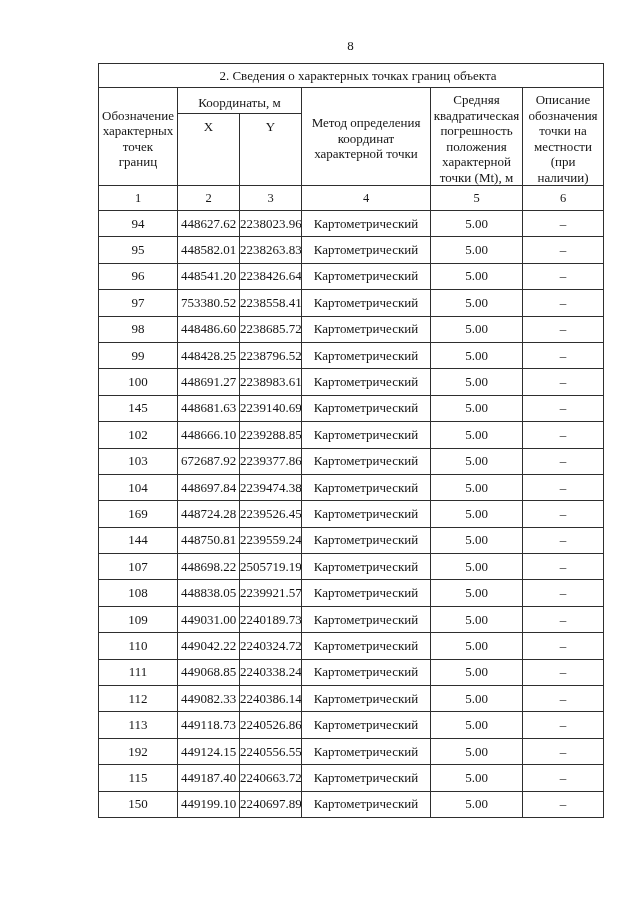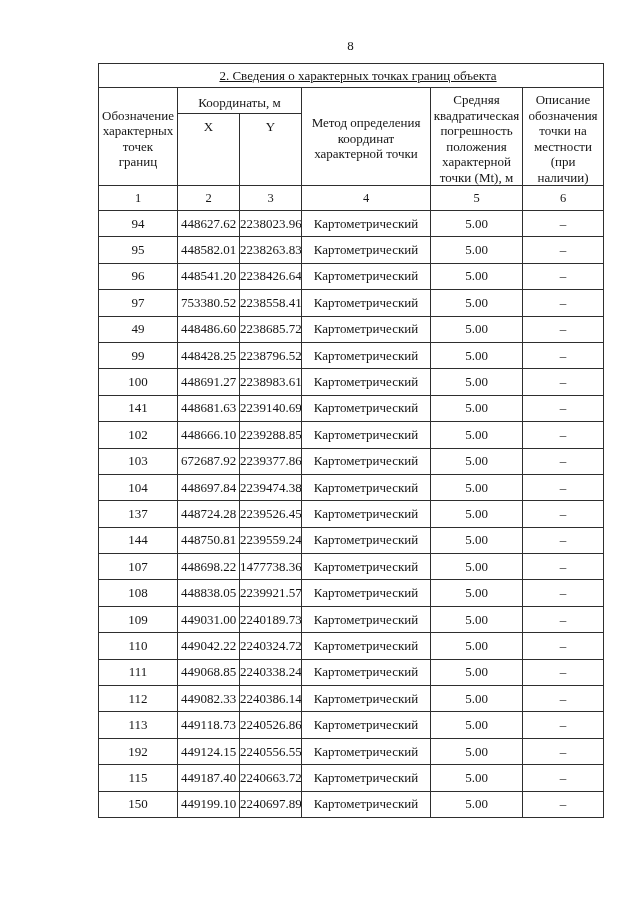--- a/index.html
+++ b/index.html
@@ -29,21 +29,20 @@
     font-size: 13px;
     text-align: center;
     vertical-align: middle;
     overflow: hidden;
   }
   td.title-cell {
     height: 24px;
     text-align: left;
     padding-left: 14px;
     vertical-align: middle;
-    text-decoration: underline;
   }
   th.hdr {
     font-size: 12.5px;
     line-height: 15.5px;
     vertical-align: top;
     padding-top: 3px;
     white-space: pre-line;
   }
   tr.coords-row th { height: 26px; padding-top: 4px; }
   tr.xy-row th { height: 72px; vertical-align: top; padding-top: 5px; font-size: 13px; }
@@ -133,21 +132,21 @@
         </tr>
         <tr class="data-row">
           <td>97</td>
           <td>753380.52</td>
           <td>2238558.41</td>
           <td>Картометрический</td>
           <td>5.00</td>
           <td>–</td>
         </tr>
         <tr class="data-row">
-          <td>49</td>
+          <td>98</td>
           <td>448486.60</td>
           <td>2238685.72</td>
           <td>Картометрический</td>
           <td>5.00</td>
           <td>–</td>
         </tr>
         <tr class="data-row">
           <td>99</td>
           <td>448428.25</td>
           <td>2238796.52</td>
@@ -157,21 +156,21 @@
         </tr>
         <tr class="data-row">
           <td>100</td>
           <td>448691.27</td>
           <td>2238983.61</td>
           <td>Картометрический</td>
           <td>5.00</td>
           <td>–</td>
         </tr>
         <tr class="data-row">
-          <td>141</td>
+          <td>145</td>
           <td>448681.63</td>
           <td>2239140.69</td>
           <td>Картометрический</td>
           <td>5.00</td>
           <td>–</td>
         </tr>
         <tr class="data-row">
           <td>102</td>
           <td>448666.10</td>
           <td>2239288.85</td>
@@ -189,39 +188,39 @@
         </tr>
         <tr class="data-row">
           <td>104</td>
           <td>448697.84</td>
           <td>2239474.38</td>
           <td>Картометрический</td>
           <td>5.00</td>
           <td>–</td>
         </tr>
         <tr class="data-row">
-          <td>137</td>
+          <td>169</td>
           <td>448724.28</td>
           <td>2239526.45</td>
           <td>Картометрический</td>
           <td>5.00</td>
           <td>–</td>
         </tr>
         <tr class="data-row">
           <td>144</td>
           <td>448750.81</td>
           <td>2239559.24</td>
           <td>Картометрический</td>
           <td>5.00</td>
           <td>–</td>
         </tr>
         <tr class="data-row">
           <td>107</td>
           <td>448698.22</td>
-          <td>1477738.36</td>
+          <td>2505719.19</td>
           <td>Картометрический</td>
           <td>5.00</td>
           <td>–</td>
         </tr>
         <tr class="data-row">
           <td>108</td>
           <td>448838.05</td>
           <td>2239921.57</td>
           <td>Картометрический</td>
           <td>5.00</td>

